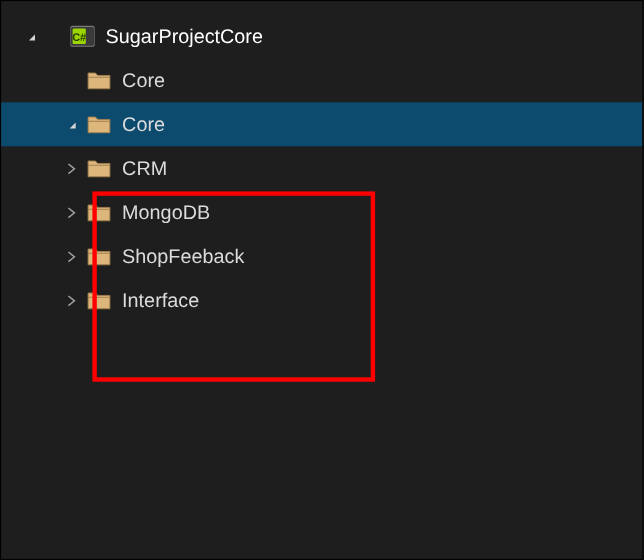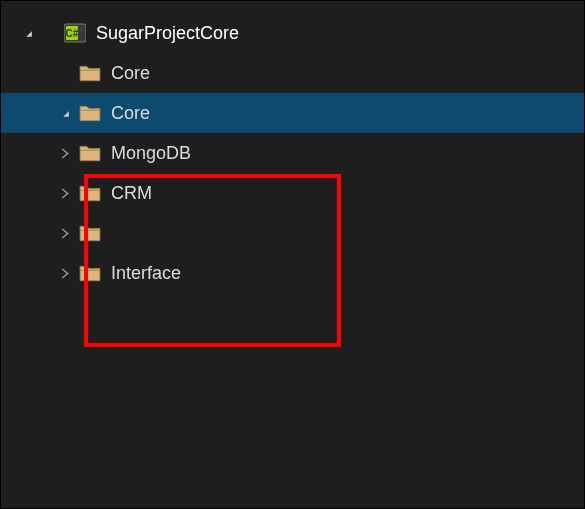--- a/index.html
+++ b/index.html
@@ -170,52 +170,53 @@
       <svg viewBox="0 0 10 10">
           <path d="M2 1 L7 5 L2 9" fill="none" stroke="#a0a0a0" stroke-width="1.2"></path>
         </svg>
     </span>
     <span class="icon">
       <svg viewBox="0 0 20 16">
           <path d="M1 2 L7 2 L9 4 L19 4 L19 15 L1 15 Z" fill="#dcb67a" stroke="#a08050" stroke-width="0.8"></path>
           <path d="M1 5.5 L19 5.5" stroke="#a08050" stroke-width="0.8"></path>
         </svg>
     </span>
+    <span class="label">CRM</span>
+  </div>
+
+  <div class="tree-row">
+    <span class="indent" style="width:55px"></span>
+    <span class="expander">
+      <svg viewBox="0 0 10 10">
+          <path d="M2 1 L7 5 L2 9" fill="none" stroke="#a0a0a0" stroke-width="1.2"></path>
+        </svg>
+    </span>
+    <span class="icon">
+      <svg viewBox="0 0 20 16">
+          <path d="M1 2 L7 2 L9 4 L19 4 L19 15 L1 15 Z" fill="#dcb67a" stroke="#a08050" stroke-width="0.8"></path>
+          <path d="M1 5.5 L19 5.5" stroke="#a08050" stroke-width="0.8"></path>
+        </svg>
+    </span>
     <span class="label">MongoDB</span>
   </div>
 
   <div class="tree-row">
     <span class="indent" style="width:55px"></span>
     <span class="expander">
       <svg viewBox="0 0 10 10">
           <path d="M2 1 L7 5 L2 9" fill="none" stroke="#a0a0a0" stroke-width="1.2"></path>
         </svg>
     </span>
     <span class="icon">
       <svg viewBox="0 0 20 16">
           <path d="M1 2 L7 2 L9 4 L19 4 L19 15 L1 15 Z" fill="#dcb67a" stroke="#a08050" stroke-width="0.8"></path>
           <path d="M1 5.5 L19 5.5" stroke="#a08050" stroke-width="0.8"></path>
         </svg>
     </span>
-    <span class="label">CRM</span>
-  </div>
-
-  <div class="tree-row">
-    <span class="indent" style="width:55px"></span>
-    <span class="expander">
-      <svg viewBox="0 0 10 10">
-          <path d="M2 1 L7 5 L2 9" fill="none" stroke="#a0a0a0" stroke-width="1.2"></path>
-        </svg>
-    </span>
-    <span class="icon">
-      <svg viewBox="0 0 20 16">
-          <path d="M1 2 L7 2 L9 4 L19 4 L19 15 L1 15 Z" fill="#dcb67a" stroke="#a08050" stroke-width="0.8"></path>
-          <path d="M1 5.5 L19 5.5" stroke="#a08050" stroke-width="0.8"></path>
-        </svg>
-    </span>
+    <span class="label">ShopFeeback</span>
   </div>
 
   <div class="tree-row">
     <span class="indent" style="width:55px"></span>
     <span class="expander">
       <svg viewBox="0 0 10 10">
           <path d="M2 1 L7 5 L2 9" fill="none" stroke="#a0a0a0" stroke-width="1.2"></path>
         </svg>
     </span>
     <span class="icon">

